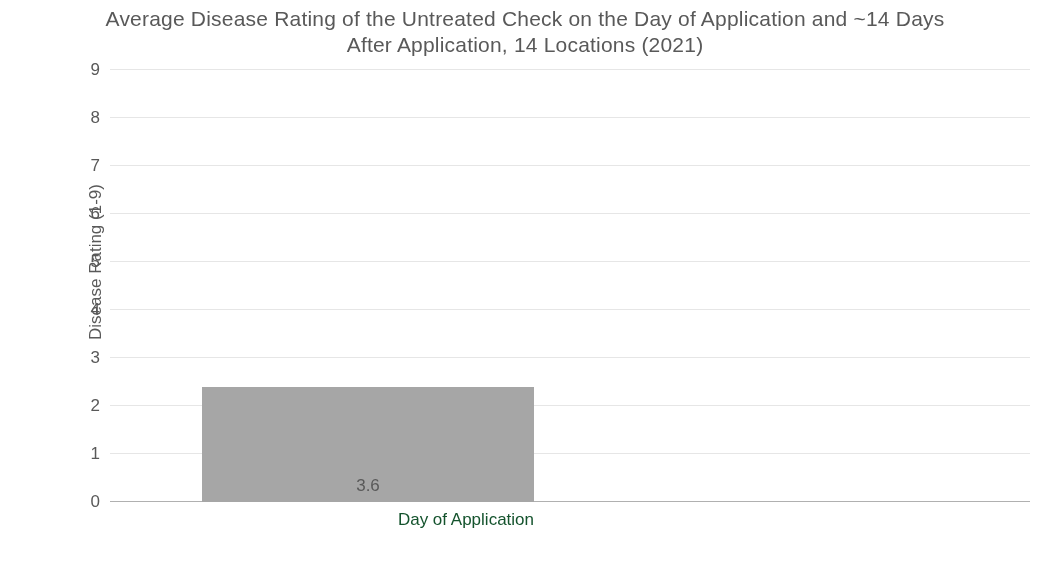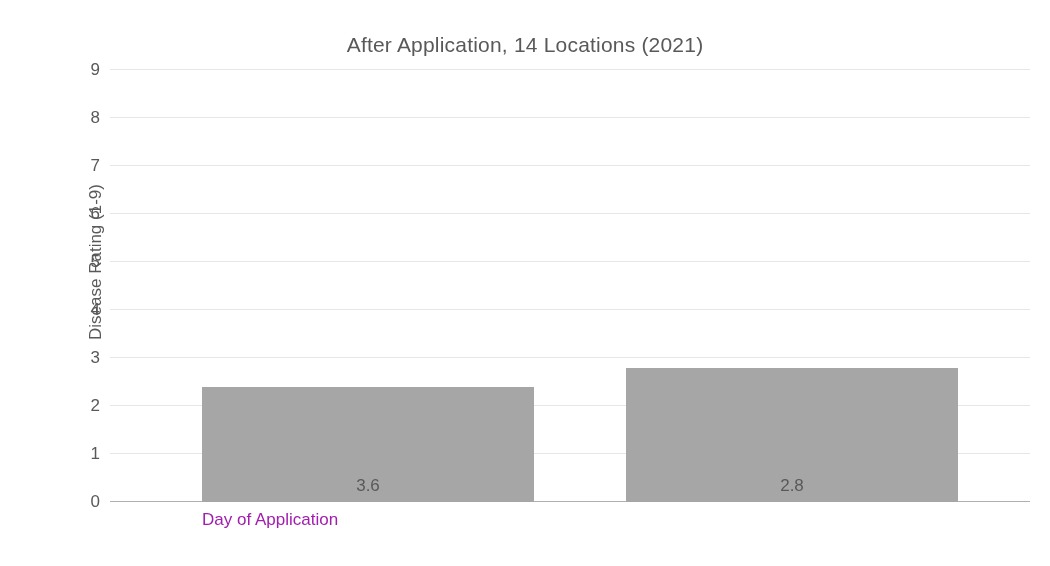--- a/index.html
+++ b/index.html
@@ -93,34 +93,34 @@
     text-align: center;
     font-size: 17px;
     color: #595959;
     font-stretch: condensed;
   }
   .cat-label {
     position: absolute;
     top: 100%;
     padding-top: 8px;
     font-size: 17px;
-    color: #a21caf;
-    text-align: left;
+    color: #14532d;
+    text-align: right;
     font-stretch: condensed;
   }
   .cat-0 { left: 92px;  width: 332px; }
   .cat-1 { left: 516px; width: 332px; }
 </style>
 </head>
 <body>
 
 <div class="chart-wrap">
 
   <div class="title">
-    <br>
+    <span>Average Disease Rating of the Untreated Check on the Day of Application and ~14 Days</span><br>
     <span>After Application, 14 Locations (2021)</span>
   </div>
 
   <div class="ylabel">Disease Rating (1-9)</div>
 
   <div class="plot">
 
     <div class="grid-line" style="bottom:432px"></div>
     <div class="tick-label" style="bottom:432px;transform:translateY(50%)">9</div>
 
@@ -148,21 +148,18 @@
     <div class="grid-line" style="bottom:48px"></div>
     <div class="tick-label" style="bottom:48px;transform:translateY(50%)">1</div>
 
     <div class="tick-label" style="bottom:0;transform:translateY(50%)">0</div>
     <div class="axis-line"></div>
 
     <div class="bars">
       <div class="bar bar-0" style="height: 115.2px; background: rgb(166, 166, 166);">
         <div class="bar-value">3.6</div>
       </div>
-      <div class="bar bar-1" style="height: 134.4px; background: rgb(166, 166, 166);">
-        <div class="bar-value">2.8</div>
-      </div>
     </div>
 
     <div class="cat-label cat-0">Day of Application</div>
 
   </div>
 </div>
 
 </body></html>

